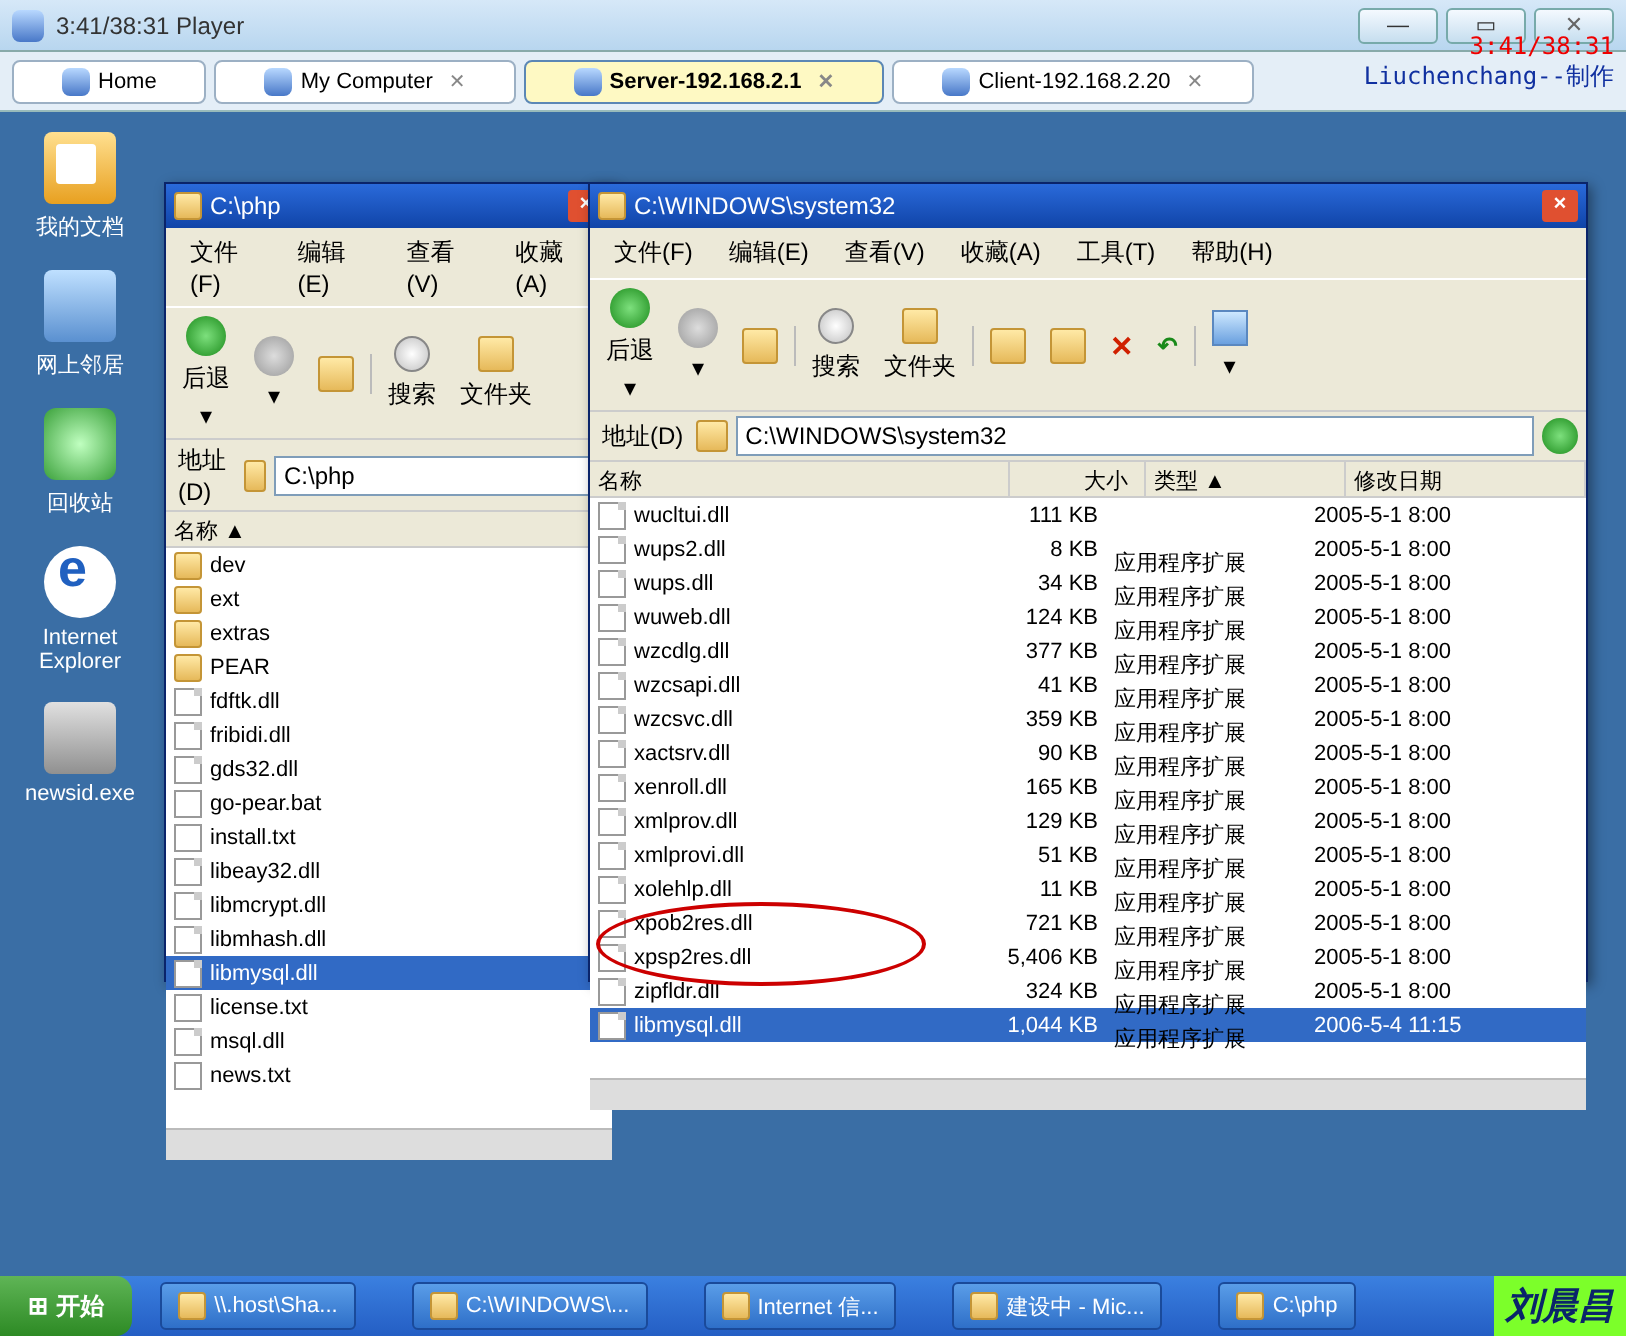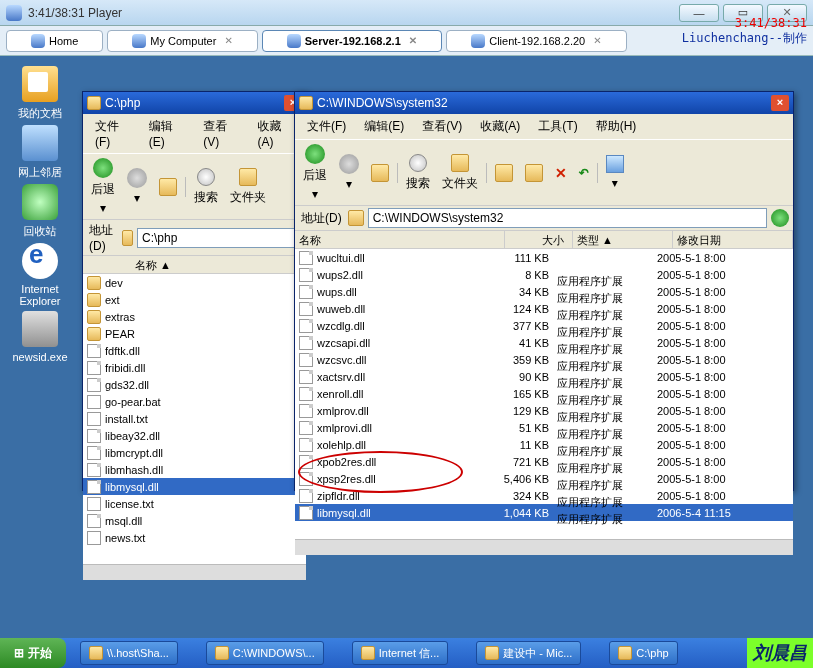--- a/index.html
+++ b/index.html
@@ -9,29 +9,29 @@
 .vm-titlebar { height: 26px; background: linear-gradient(#d6e8f8, #b8d6ef); display: flex; align-items: center; padding: 0 6px; border-bottom: 1px solid #8aa; }
 .vm-titlebar .icon { width: 16px; height: 16px; margin-right: 6px; }
 .vm-title { font-size: 12px; flex: 1; color: #333; }
 .vm-controls { display: flex; gap: 4px; }
 .vm-btn { width: 40px; height: 18px; background: linear-gradient(#f4f9ff,#c6deef); border: 1px solid #7aa; border-radius: 3px; display:flex;align-items:center;justify-content:center;font-size:11px;color:#333;}
 .vm-btn.close{color:#666;}
 
 
 .vm-tabbar { height: 30px; background: #e4eef7; display: flex; align-items: center; padding: 0 6px; gap: 4px; border-bottom: 1px solid #9bb; position:relative;}
 .vm-tab { display: flex; align-items: center; gap: 4px; padding: 3px 24px; background: #fff; border: 1px solid #9cb0c4; border-radius: 4px; font-size: 11px; height:22px;}
-.vm-tab.active { background: #ffffff; border-color: #5b87b5; font-weight: bold; }
+.vm-tab.active { background: #fef9c3; border-color: #5b87b5; font-weight: bold; }
 .vm-tab .close-x { color:#888; margin-left:4px; font-size:10px; }
 .vm-tab .tabicon{width:14px;height:14px;}
 .right-overlay{position:absolute; right:6px; top:-10px; font-size:12px; color:#e00; font-family:monospace; text-align:right;}
 .right-overlay2{position:absolute;right:6px;top:4px;font-size:12px;color:#1030a0;font-family:monospace;}
 
 
 .desktop { position: absolute; top: 56px; left: 0; right: 0; bottom: 30px; background: #3a6ea5; }
-.desktop-icons { position: absolute; top: 10px; left: 8px; display: flex; flex-direction: column; gap: 4px; }
+.desktop-icons { position: absolute; top: 10px; left: 8px; display: flex; flex-direction: column; gap: 14px; }
 .dicon { width: 64px; text-align: center; color: #fff; font-size: 11px; }
 .dicon .img { width: 36px; height: 36px; margin: 0 auto 4px; }
 
 
 .explorer { position: absolute; background: #ece9d8; border: 1px solid #0a246a; box-shadow: 2px 2px 6px rgba(0,0,0,.4); font-size: 12px; }
 .explorer .titlebar { height: 22px; background: linear-gradient(#2a6ada,#1044a8); color:#fff; display:flex; align-items:center; padding:0 4px; font-size:12px; gap:4px;}
 .explorer .titlebar .foldicon{width:14px;height:14px;background:linear-gradient(#ffe9a6,#e6b95a);border:1px solid #c49536;border-radius:2px;}
 .explorer .title-x { margin-left:auto;width:18px;height:16px;background:#e05030;color:#fff;text-align:center;line-height:14px;border-radius:2px;font-weight:bold;font-size:11px;}
 .menubar { display:flex; gap:2px; padding:2px 4px; background:#ece9d8;}
 .menubar span{padding:2px 8px; cursor:default;}
@@ -64,21 +64,21 @@
 .taskbar{position:absolute;left:0;right:0;bottom:0;height:30px;background:linear-gradient(#3b80e0,#245ec4);display:flex;align-items:center;}
 .start{height:30px;padding:0 14px;background:linear-gradient(#5fb556,#2d8a24);color:#fff;font-weight:bold;display:flex;align-items:center;gap:4px;font-size:12px;border-radius:0 8px 8px 0;}
 .task-btn{height:24px;margin:0 14px;padding:0 8px;background:linear-gradient(#5a9de8,#2e6fc8);border:1px solid #1a4a9a;color:#fff;font-size:11px;display:flex;align-items:center;gap:4px;border-radius:3px;max-width:130px;white-space:nowrap;overflow:hidden;}
 .task-btn .ticon{width:14px;height:14px;flex-shrink:0;}
 .tray{margin-left:auto;height:30px;padding:0 4px;background:linear-gradient(#1e8ce8,#1670c8);display:flex;align-items:center;gap:4px;}
 .tray .t-icon{width:14px;height:14px;}
 .lcc{position:absolute;right:0;bottom:0;height:30px;padding:0 6px;background:#7cff2a;color:#0a246a;font-size:18px;font-weight:bold;display:flex;align-items:center;font-style:italic;}
 
 
 #exp1{left:82px;top:35px;width:225px;height:400px;}
-#exp1 .col-name{width:100%;margin-left:48px;}
+#exp1 .col-name{width:100%;}
 #exp1 .list-body{height:290px;}
 
 
 #exp2{left:294px;top:35px;width:500px;height:400px;}
 #exp2 .col-name{width:210px;}
 #exp2 .col-size{width:68px;text-align:right;padding-right:8px;}
 #exp2 .col-type{width:100px;}
 #exp2 .col-date{flex:1;}
 #exp2 .list-body{height:290px;}
 #exp2 .row .c-size{width:66px;text-align:right;padding-right:8px;}

